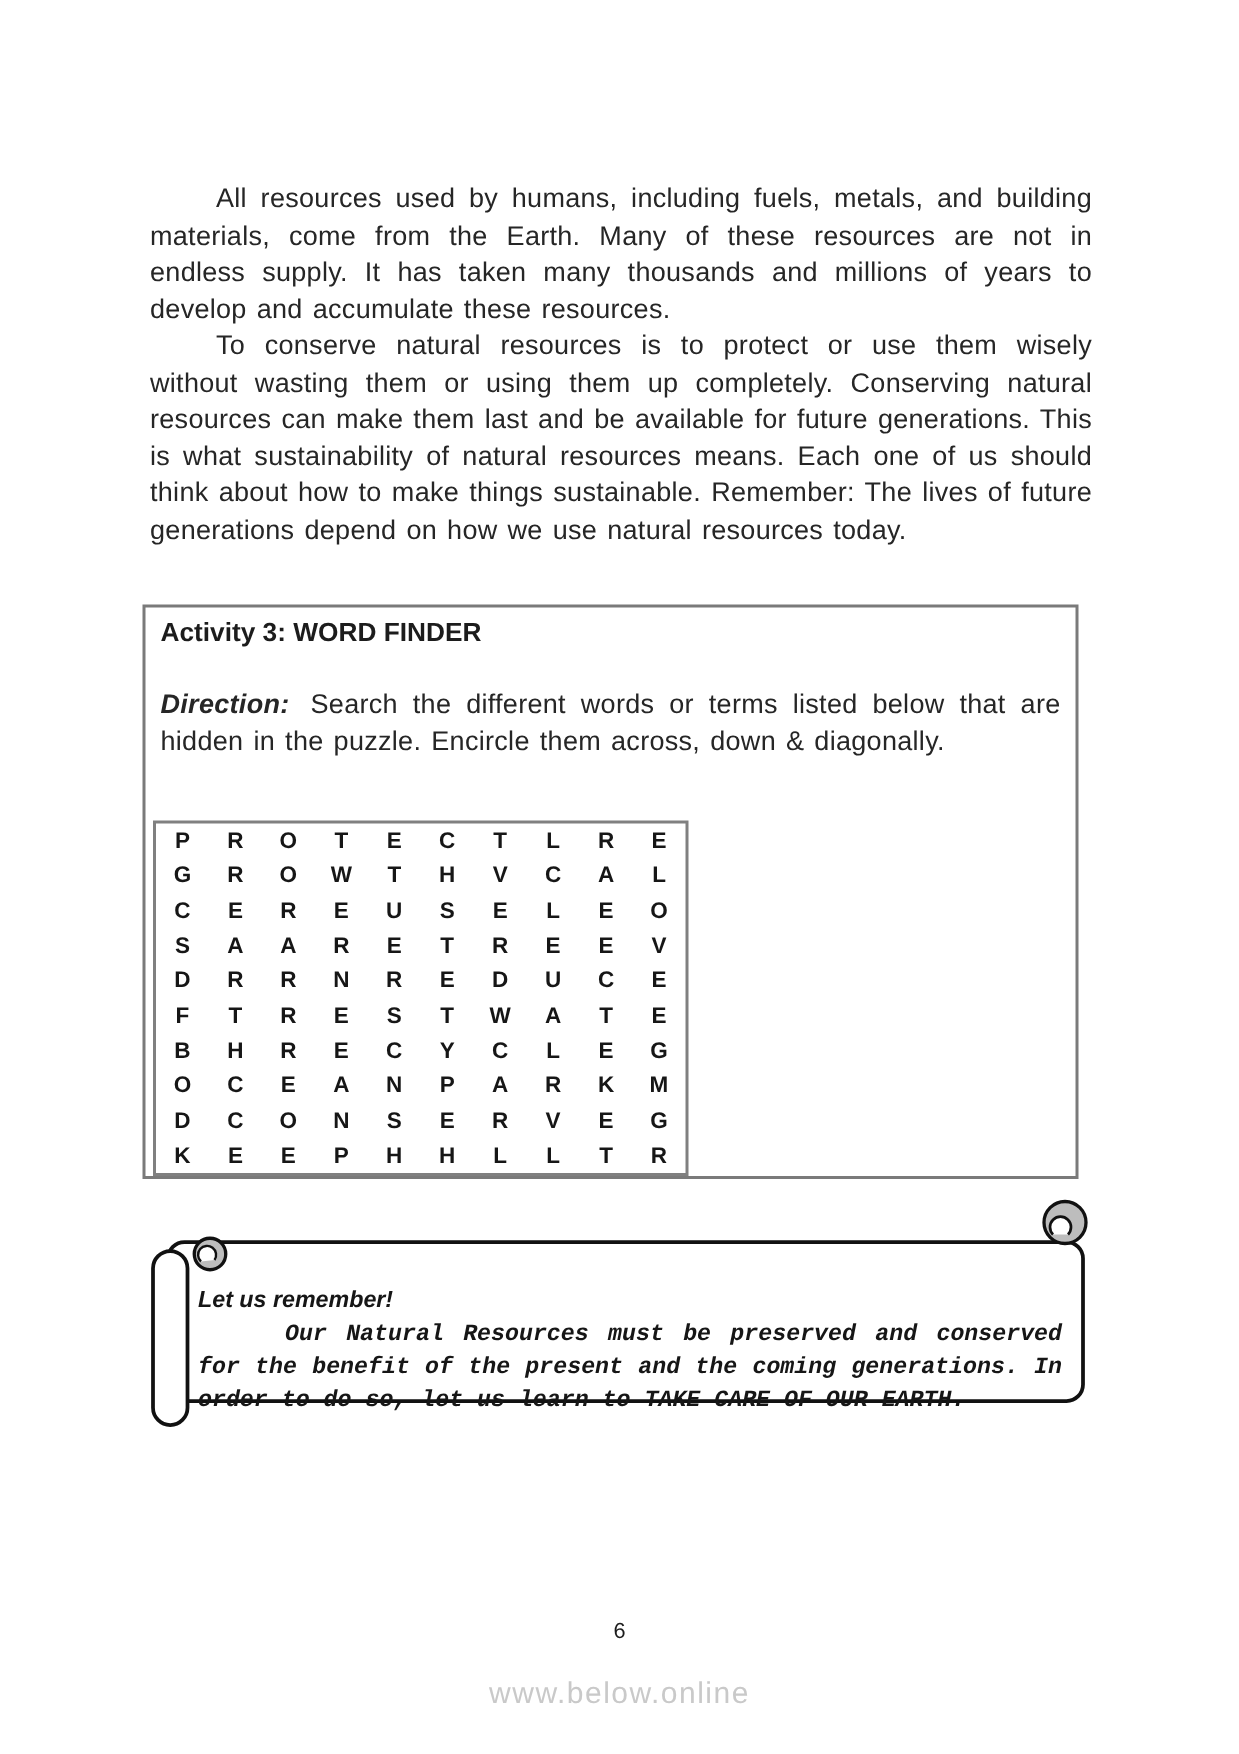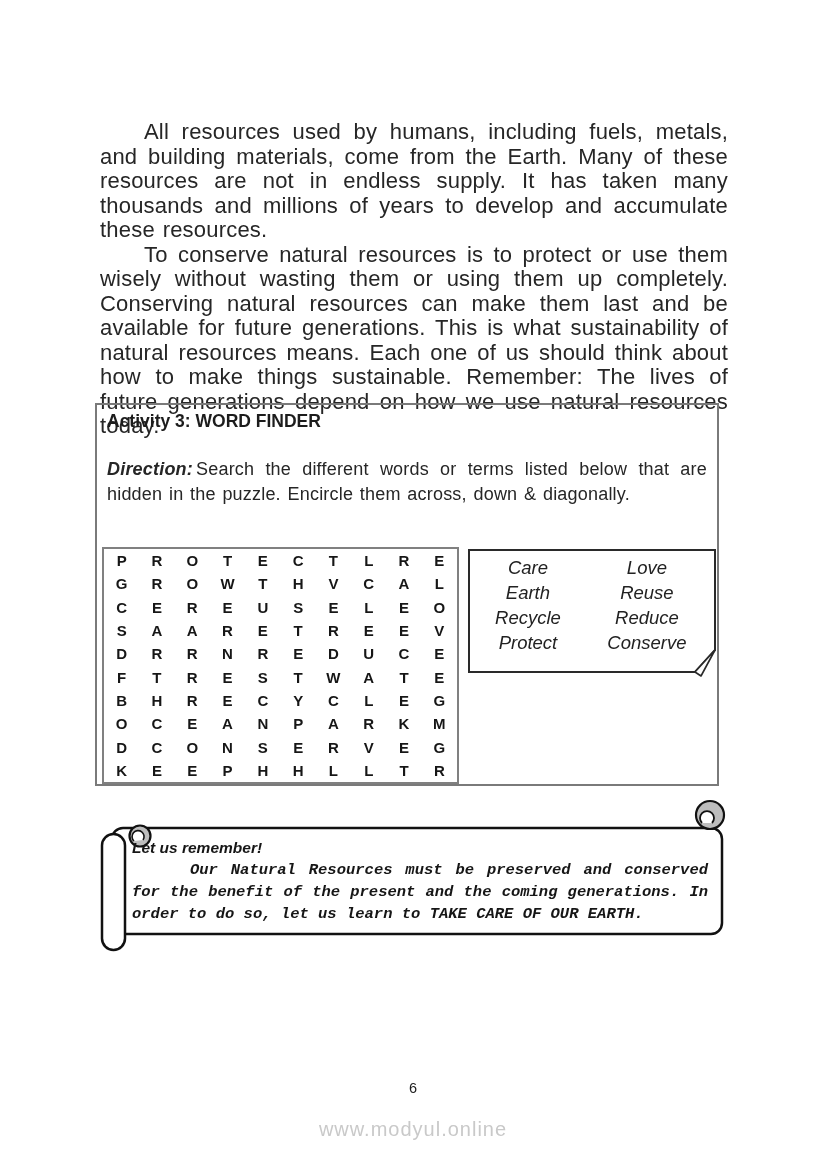--- a/index.html
+++ b/index.html
@@ -3,49 +3,49 @@
 <meta charset="utf-8">
 <style>
   html,body { margin:0; padding:0; background:#ffffff; }
   .page {
     position:relative; width:826px; height:1169px; background:#ffffff;
     font-family:"Liberation Sans", sans-serif; color:#262626; overflow:hidden;
   }
 
   
   .body-text { position:absolute; left:100px; top:120px; width:628px;
-    font-size:22px; line-height:24.5px; text-align:justify; letter-spacing:0.2px; word-spacing:1.5px; }
+    font-size:18px; line-height:24.5px; text-align:justify; letter-spacing:0.2px; word-spacing:1.5px; }
   .body-text p { margin:0; text-indent:44px; }
 
   
   .activity-box { position:absolute; left:95px; top:403px; width:624px; height:383px;
     border:2px solid #7a7a7a; box-sizing:border-box;padding-left:20px; }
   .activity-title { position:absolute; left:10px; top:6px; font-size:17.5px; font-weight:bold; color:#1c1c1c; }
   .direction { position:absolute; left:10px; top:52px; width:600px; margin:0;
     font-size:18px; line-height:24.5px; text-align:justify; letter-spacing:0.2px; word-spacing:1.5px; }
-  .direction .dir-label { font-weight:bold; font-style:italic; margin-right:3px; }
+  .direction .dir-label { font-weight:bold; font-style:italic; margin-right:14px; }
 
   .puzzle-grid { position:absolute; left:5px; top:142px; width:357px; height:237px;
     border:2px solid #808080; box-sizing:border-box;
     display:grid; grid-template-columns:repeat(10,1fr); grid-template-rows:repeat(10,1fr);
     align-items:center; justify-items:center;
     font-weight:bold; font-size:15px; color:#161616; }
 
   .word-box { position:absolute; left:369px; top:142px; width:252px; height:132px; }
   .word-box svg.outline { position:absolute; left:0; top:0; }
   .word-cols { position:absolute; left:6px; top:8px; width:238px; display:flex;
     font-style:italic; font-size:18.5px; line-height:25px; color:#222; }
   .word-col { text-align:center; }
   .word-col.c1 { flex:0 0 47%; }
   .word-col.c2 { flex:0 0 53%; }
 
   
   .scroll-banner { position:absolute; left:96px; top:798px; width:642px; height:166px; }
   .scroll-banner svg { position:absolute; left:0; top:0; }
-  .scroll-text { position:absolute; left:36px; top:39px; width:576px;
+  .scroll-text { position:absolute; left:36px; top:58px; width:576px;
     font-style:italic; font-weight:bold; font-size:15.5px; line-height:22px; color:#161616; }
   .scroll-text .heading { margin:0; }
   .scroll-text p { margin:0; text-indent:58px; text-align:justify;font-family:Liberation Mono, monospace; }
 
   
   .page-number { position:absolute; left:0; top:1080px; width:100%; text-align:center;
     font-size:14.5px; color:#1c1c1c; }
   .watermark { position:absolute; left:0; top:1118px; width:100%; text-align:center;
     font-size:20px; letter-spacing:1px; color:#c9c9c9; }
 </style>
@@ -161,40 +161,20 @@
         <div>E</div>
         <div>P</div>
         <div>H</div>
         <div>H</div>
         <div>L</div>
         <div>L</div>
         <div>T</div>
         <div>R</div>
       </div>
 
-    <div class="word-box">
-      <svg class="outline" width="252" height="132" viewBox="0 0 252 132">
-        <path d="M3,3 L249,3 L249,103 L229,125 L3,125 Z" fill="#ffffff" stroke="#2a2a2a" stroke-width="2" stroke-linejoin="miter"></path>
-        <polygon points="249,103 229,125 235,129" fill="#ffffff" stroke="#2a2a2a" stroke-width="1.6" stroke-linejoin="round"></polygon>
-      </svg>
-      <div class="word-cols">
-        <div class="word-col c1">
-            <div>Care</div>
-            <div>Earth</div>
-            <div>Recycle</div>
-            <div>Protect</div>
-          </div>
-        <div class="word-col c2">
-            <div>Love</div>
-            <div>Reuse</div>
-            <div>Reduce</div>
-            <div>Conserve</div>
-          </div>
-      </div>
-    </div>
   </div>
 
   <div class="scroll-banner">
     <svg width="642" height="166" viewBox="0 0 642 166">
 
       <rect x="16" y="30" width="610" height="106" rx="11" fill="#ffffff" stroke="#111111" stroke-width="2.5"></rect>
 
       <circle cx="614" cy="17" r="14" fill="#bdbdbd" stroke="#111111" stroke-width="2.2"></circle>
       <path d="M606,25 a7,7 0 1,1 10,0" fill="#ffffff" stroke="#111111" stroke-width="1.8"></path>
 
@@ -202,15 +182,15 @@
       <circle cx="44" cy="38" r="10.5" fill="#bdbdbd" stroke="#111111" stroke-width="2.2"></circle>
       <path d="M38,43 a6,6 0 1,1 9,-1" fill="#ffffff" stroke="#111111" stroke-width="1.6"></path>
     </svg>
     <div class="scroll-text">
       <div class="heading">Let us remember!</div>
       <p>Our Natural Resources must be preserved and conserved for the benefit of the present and the coming generations.  In order to do so, let us learn to TAKE CARE OF OUR EARTH.</p>
     </div>
   </div>
 
   <div class="page-number">6</div>
-  <div class="watermark">www.modyul.online</div>
+  <div class="watermark">www.below.online</div>
 
 </div>
 
 </body></html>

